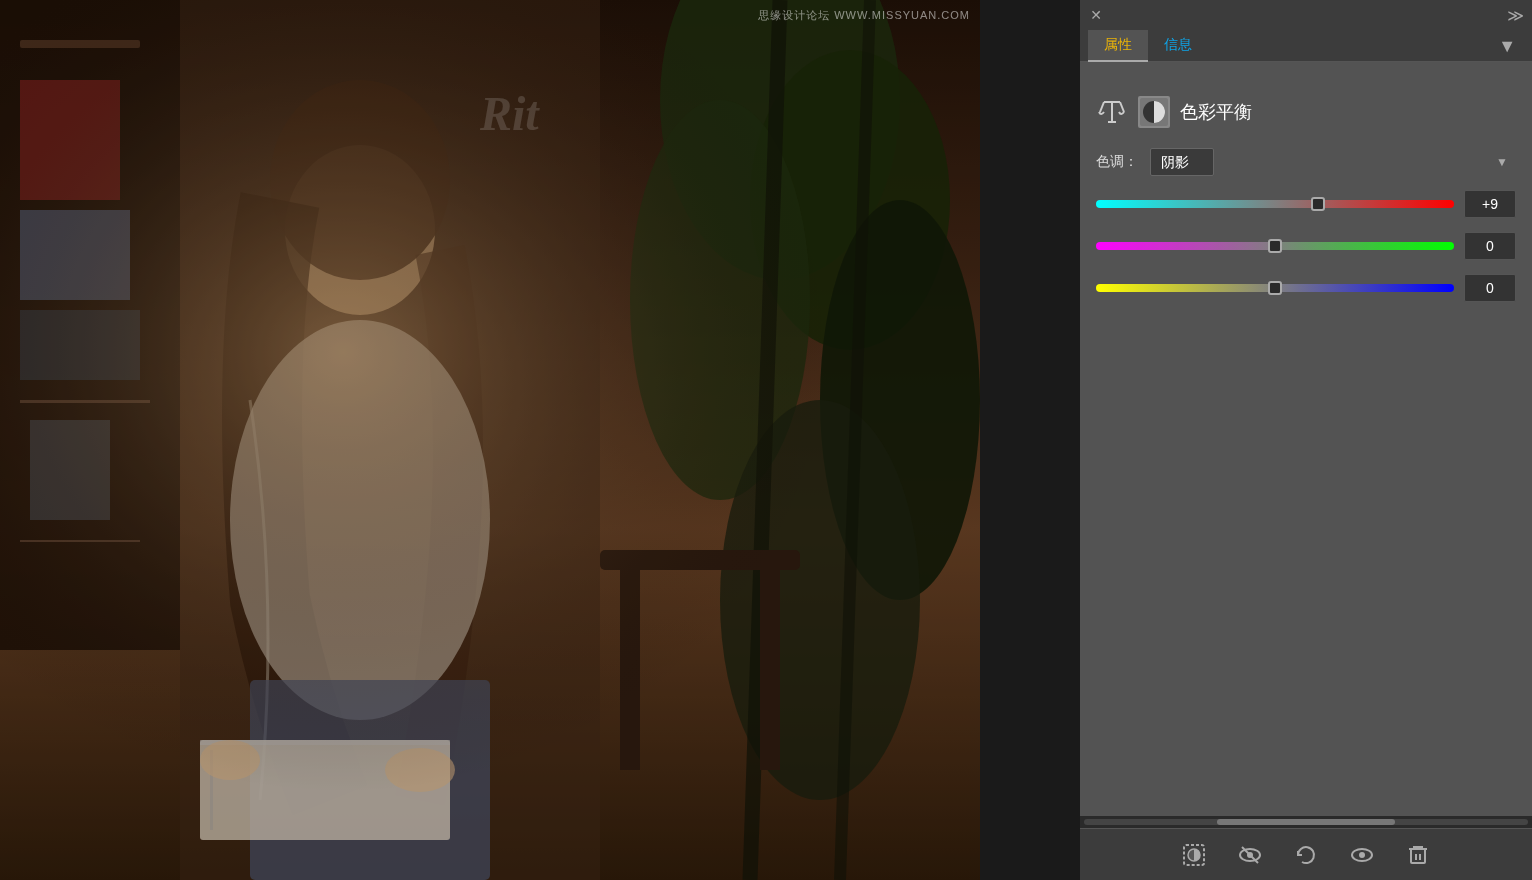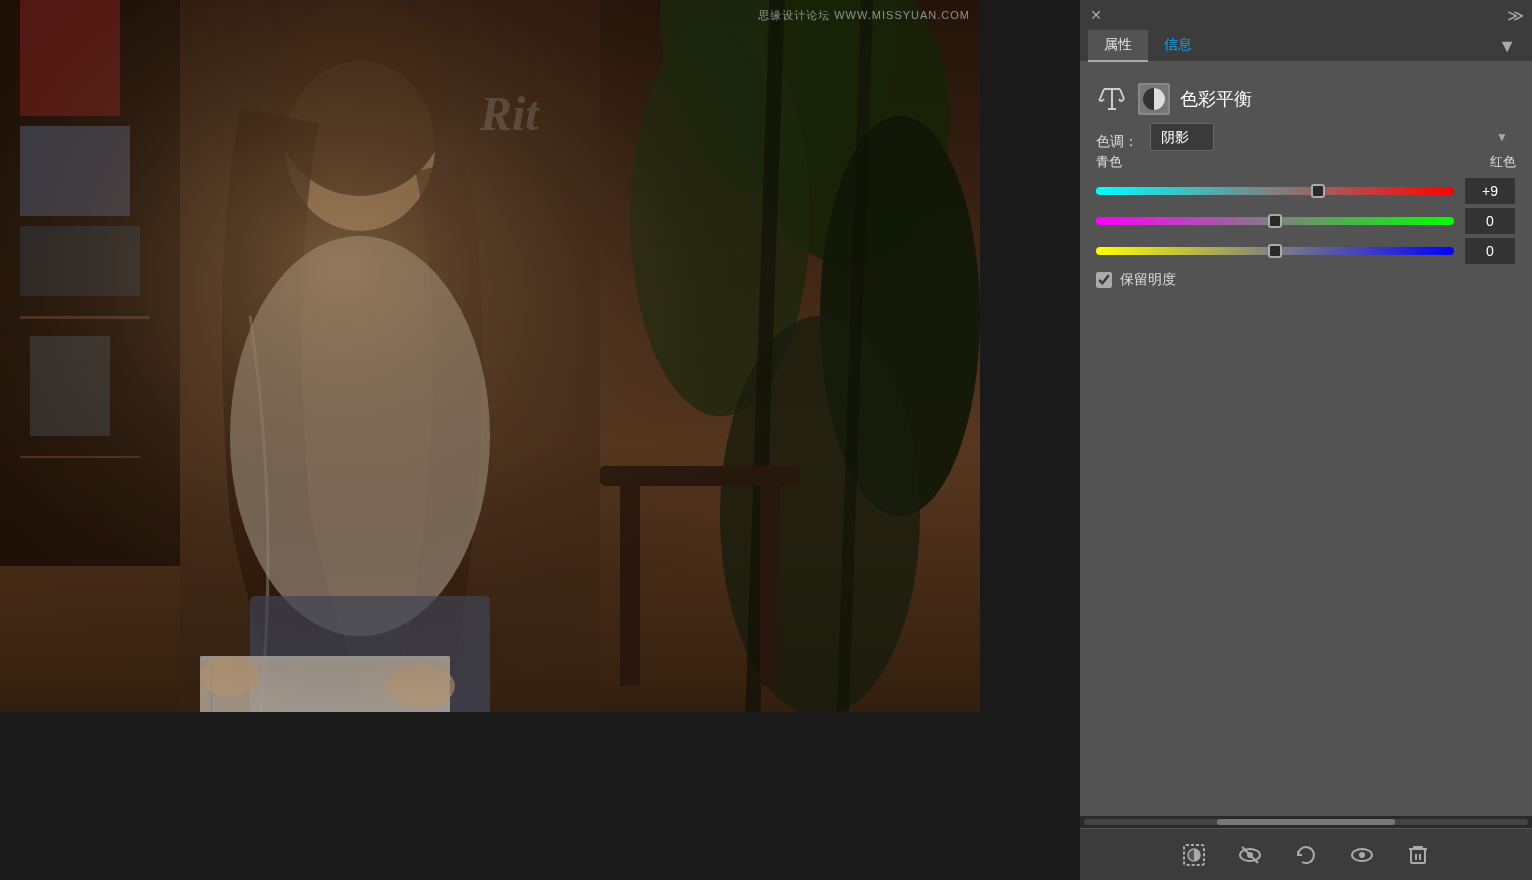--- a/index.html
+++ b/index.html
@@ -10,21 +10,21 @@
       background: #1a1a1a;
       font-family: "Microsoft YaHei", "SimHei", sans-serif;
       position: relative;
     }
 
     
     #photo-area {
       position: absolute;
       left: 0; top: 0;
       width: 980px;
-      height: 712px;
+      height: 880px;
       background: linear-gradient(135deg, #2a1f15 0%, #3d2b1a 20%, #5a3e28 40%, #8b6040 60%, #c8a070 80%, #e8c890 100%);
       overflow: hidden;
     }
 
     #photo-bg {
       position: absolute;
       inset: 0;
       background:
         radial-gradient(ellipse at 35% 40%, rgba(255,220,180,0.5) 0%, transparent 50%),
         radial-gradient(ellipse at 70% 30%, rgba(60,40,20,0.8) 0%, transparent 60%),
@@ -94,40 +94,40 @@
     .tab {
       padding: 6px 16px;
       font-size: 14px;
       cursor: pointer;
       color: #0ea5e9;
       border-bottom: 2px solid transparent;
       margin-bottom: -1px;
     }
 
     .tab.active {
-      color: #e5e5e5;
+      color: #eab308;
       border-bottom: 2px solid #aaa;
       background: #535353;
     }
 
     #tab-menu-btn {
       margin-left: auto;
       color: #aaa;
       font-size: 18px;
       cursor: pointer;
       padding: 4px 8px;
     }
 
     
     #panel-content {
       flex: 1;
-      padding: 15px 16px;
+      padding: 28px 16px;
       display: flex;
       flex-direction: column;
-      gap: 2px;
+      gap: 14px;
     }
 
     
     #title-row {
       display: flex;
       align-items: center;
       gap: 10px;
       padding: 6px 0;
     }
 
@@ -154,21 +154,21 @@
 
     #panel-title {
       font-size: 18px;
       color: #fff;
       font-weight: normal;
     }
 
     
     #tone-row {
       display: flex;
-      align-items: flex-end;
+      align-items: center;
       gap: 12px;
     }
 
     #tone-label {
       font-size: 14px;
       color: #ddd;
       white-space: nowrap;
     }
 
     #tone-select {
@@ -546,24 +546,20 @@
         <select id="tone-select">
           <option>阴影</option>
           <option>中间调</option>
           <option>高光</option>
         </select>
         <span id="tone-dropdown-arrow">▼</span>
       </div>
     </div>
 
     <div class="slider-group">
-      <div class="slider-labels">
-        <span class="slider-label-left">青色</span>
-        <span class="slider-label-right">红色</span>
-      </div>
       <div class="slider-row">
         <div class="slider-track-wrapper">
           <div class="slider-track track-cyan-red"></div>
           <div class="slider-thumb" style="left: calc(62% - 7px);"></div>
         </div>
         <input type="text" class="value-input" value="+9" style="">
       </div>
     </div>
 
     <div class="slider-group">
@@ -579,24 +575,20 @@
     <div class="slider-group">
       <div class="slider-row">
         <div class="slider-track-wrapper">
           <div class="slider-track track-yellow-blue"></div>
           <div class="slider-thumb" style="left: calc(50% - 7px);"></div>
         </div>
         <input type="text" class="value-input" value="0" style="">
       </div>
     </div>
 
-    <div id="preserve-row">
-      <input type="checkbox" id="preserve-checkbox" checked="" style="">
-      <label id="preserve-label" for="preserve-checkbox">保留明度</label>
-    </div>
 
   </div>
 
   <div style="flex:1;"></div>
 
   <div id="scrollbar-area">
     <div id="scrollbar-track">
       <div id="scrollbar-thumb"></div>
     </div>
   </div>

